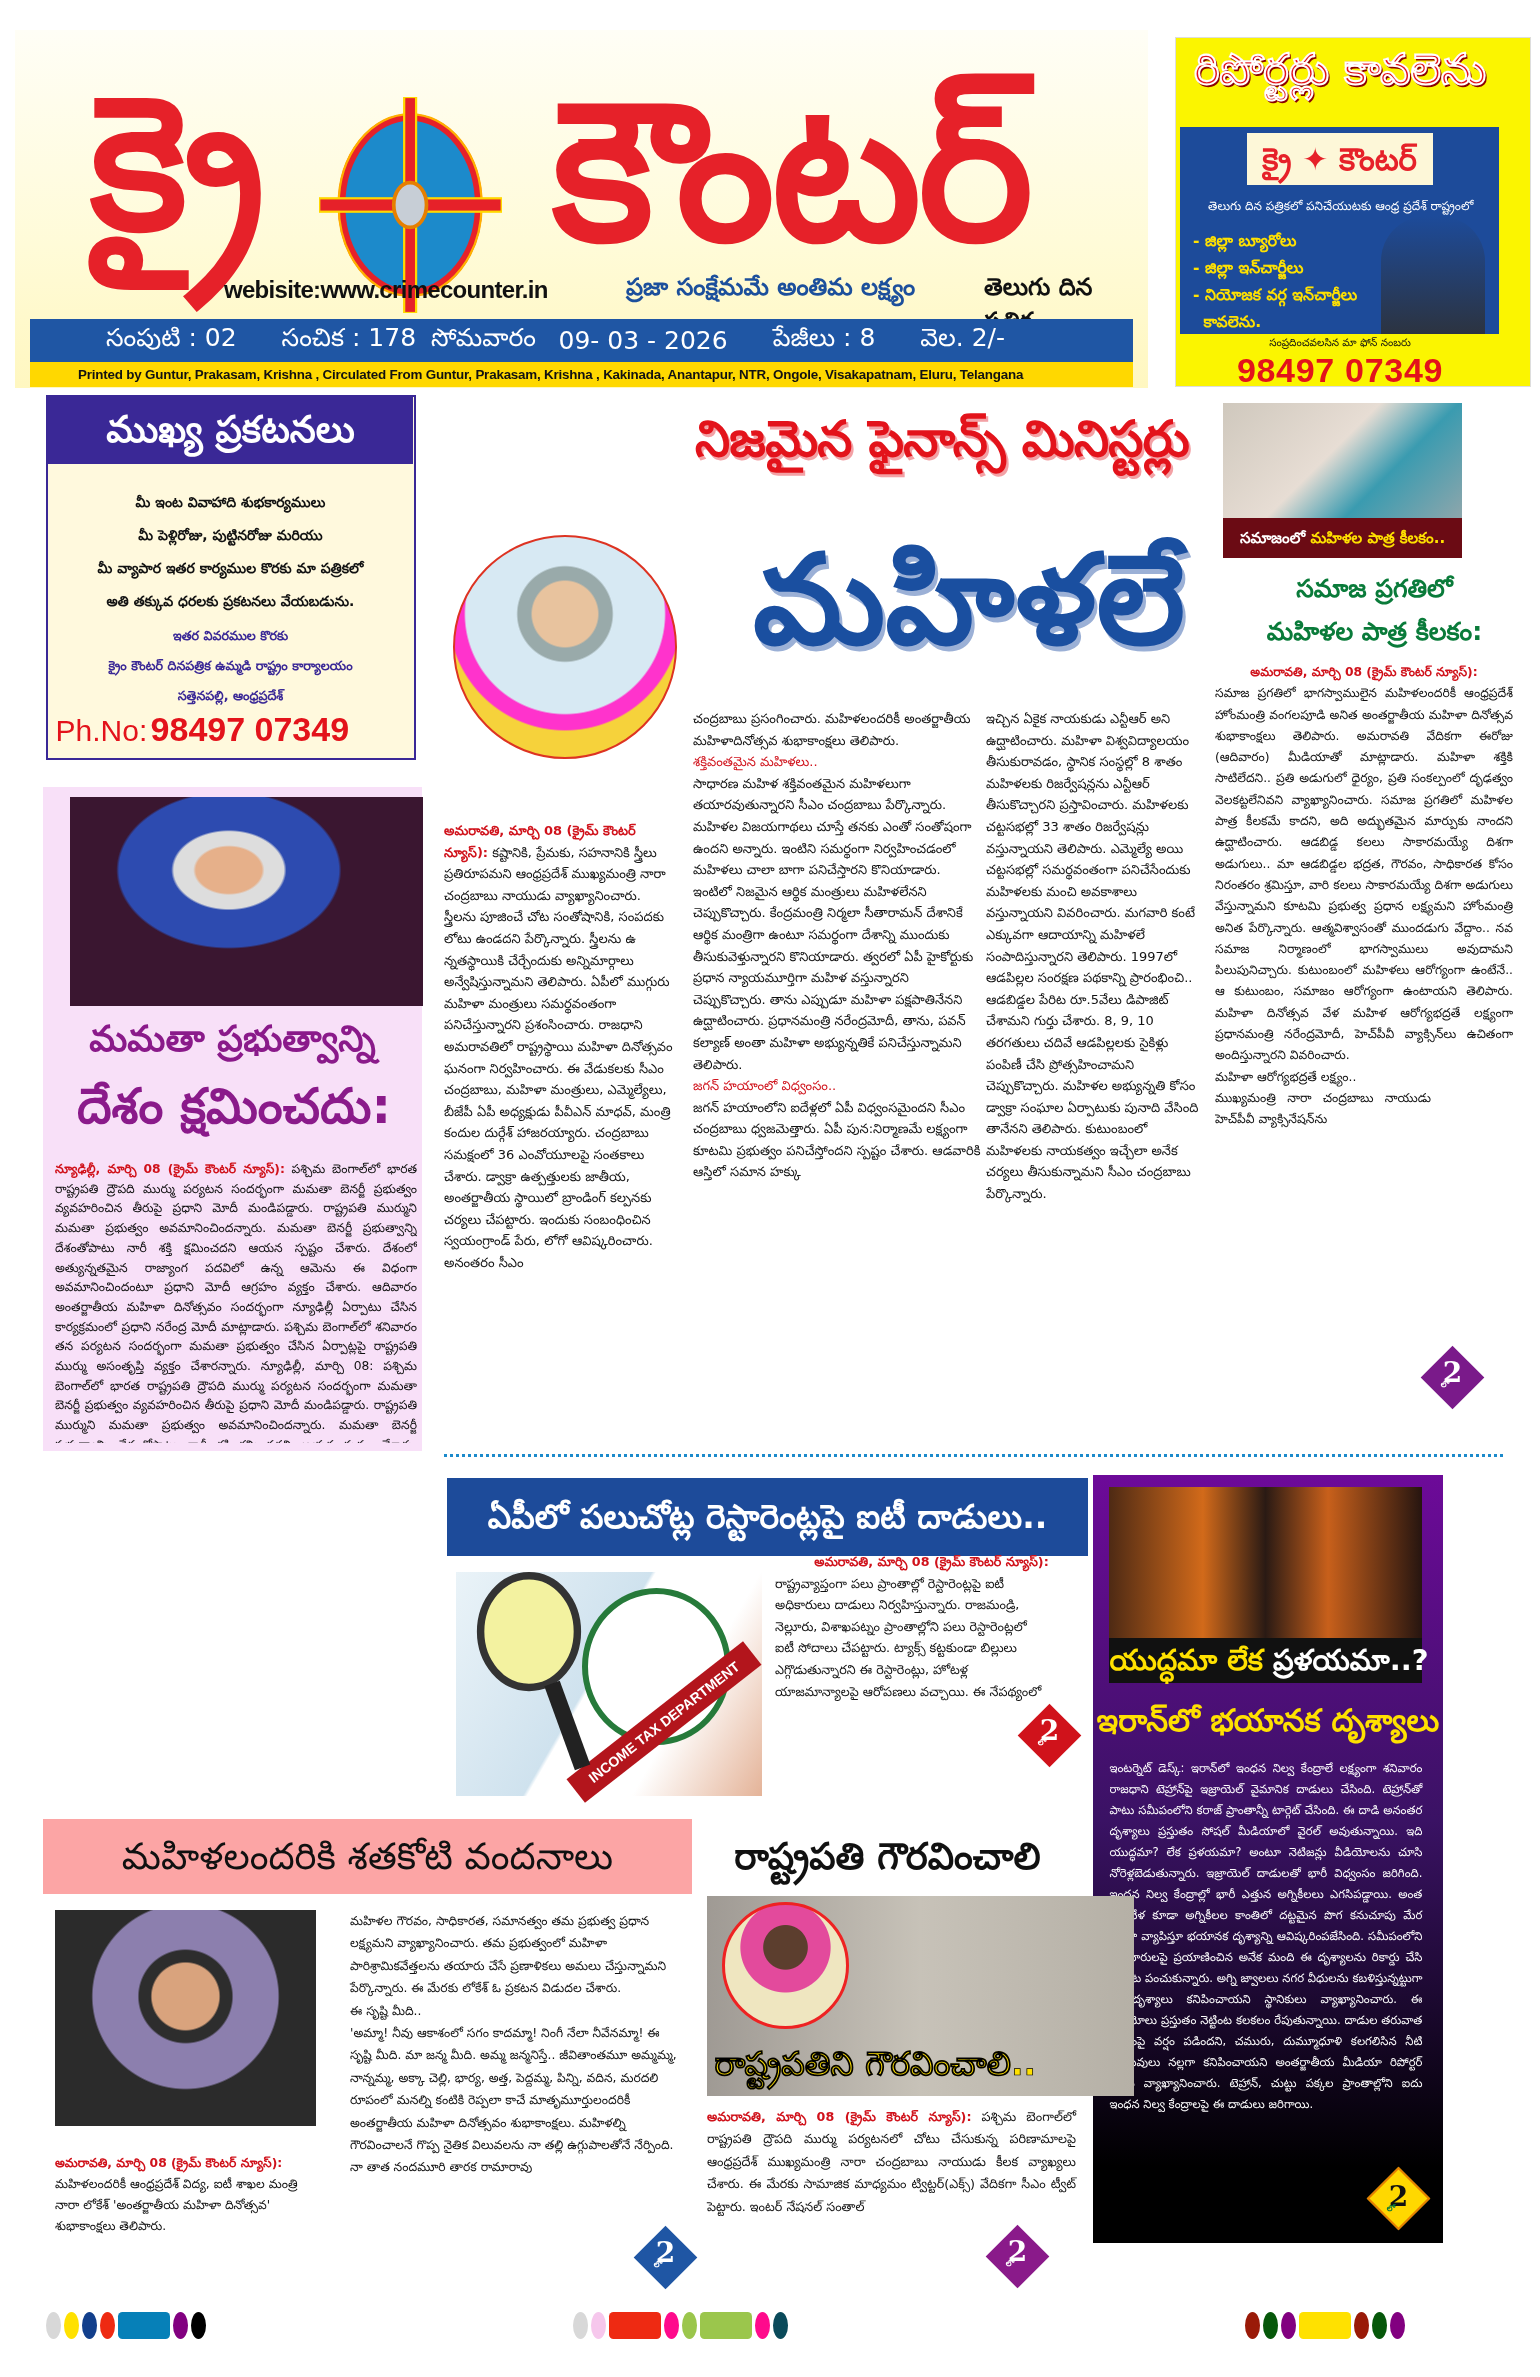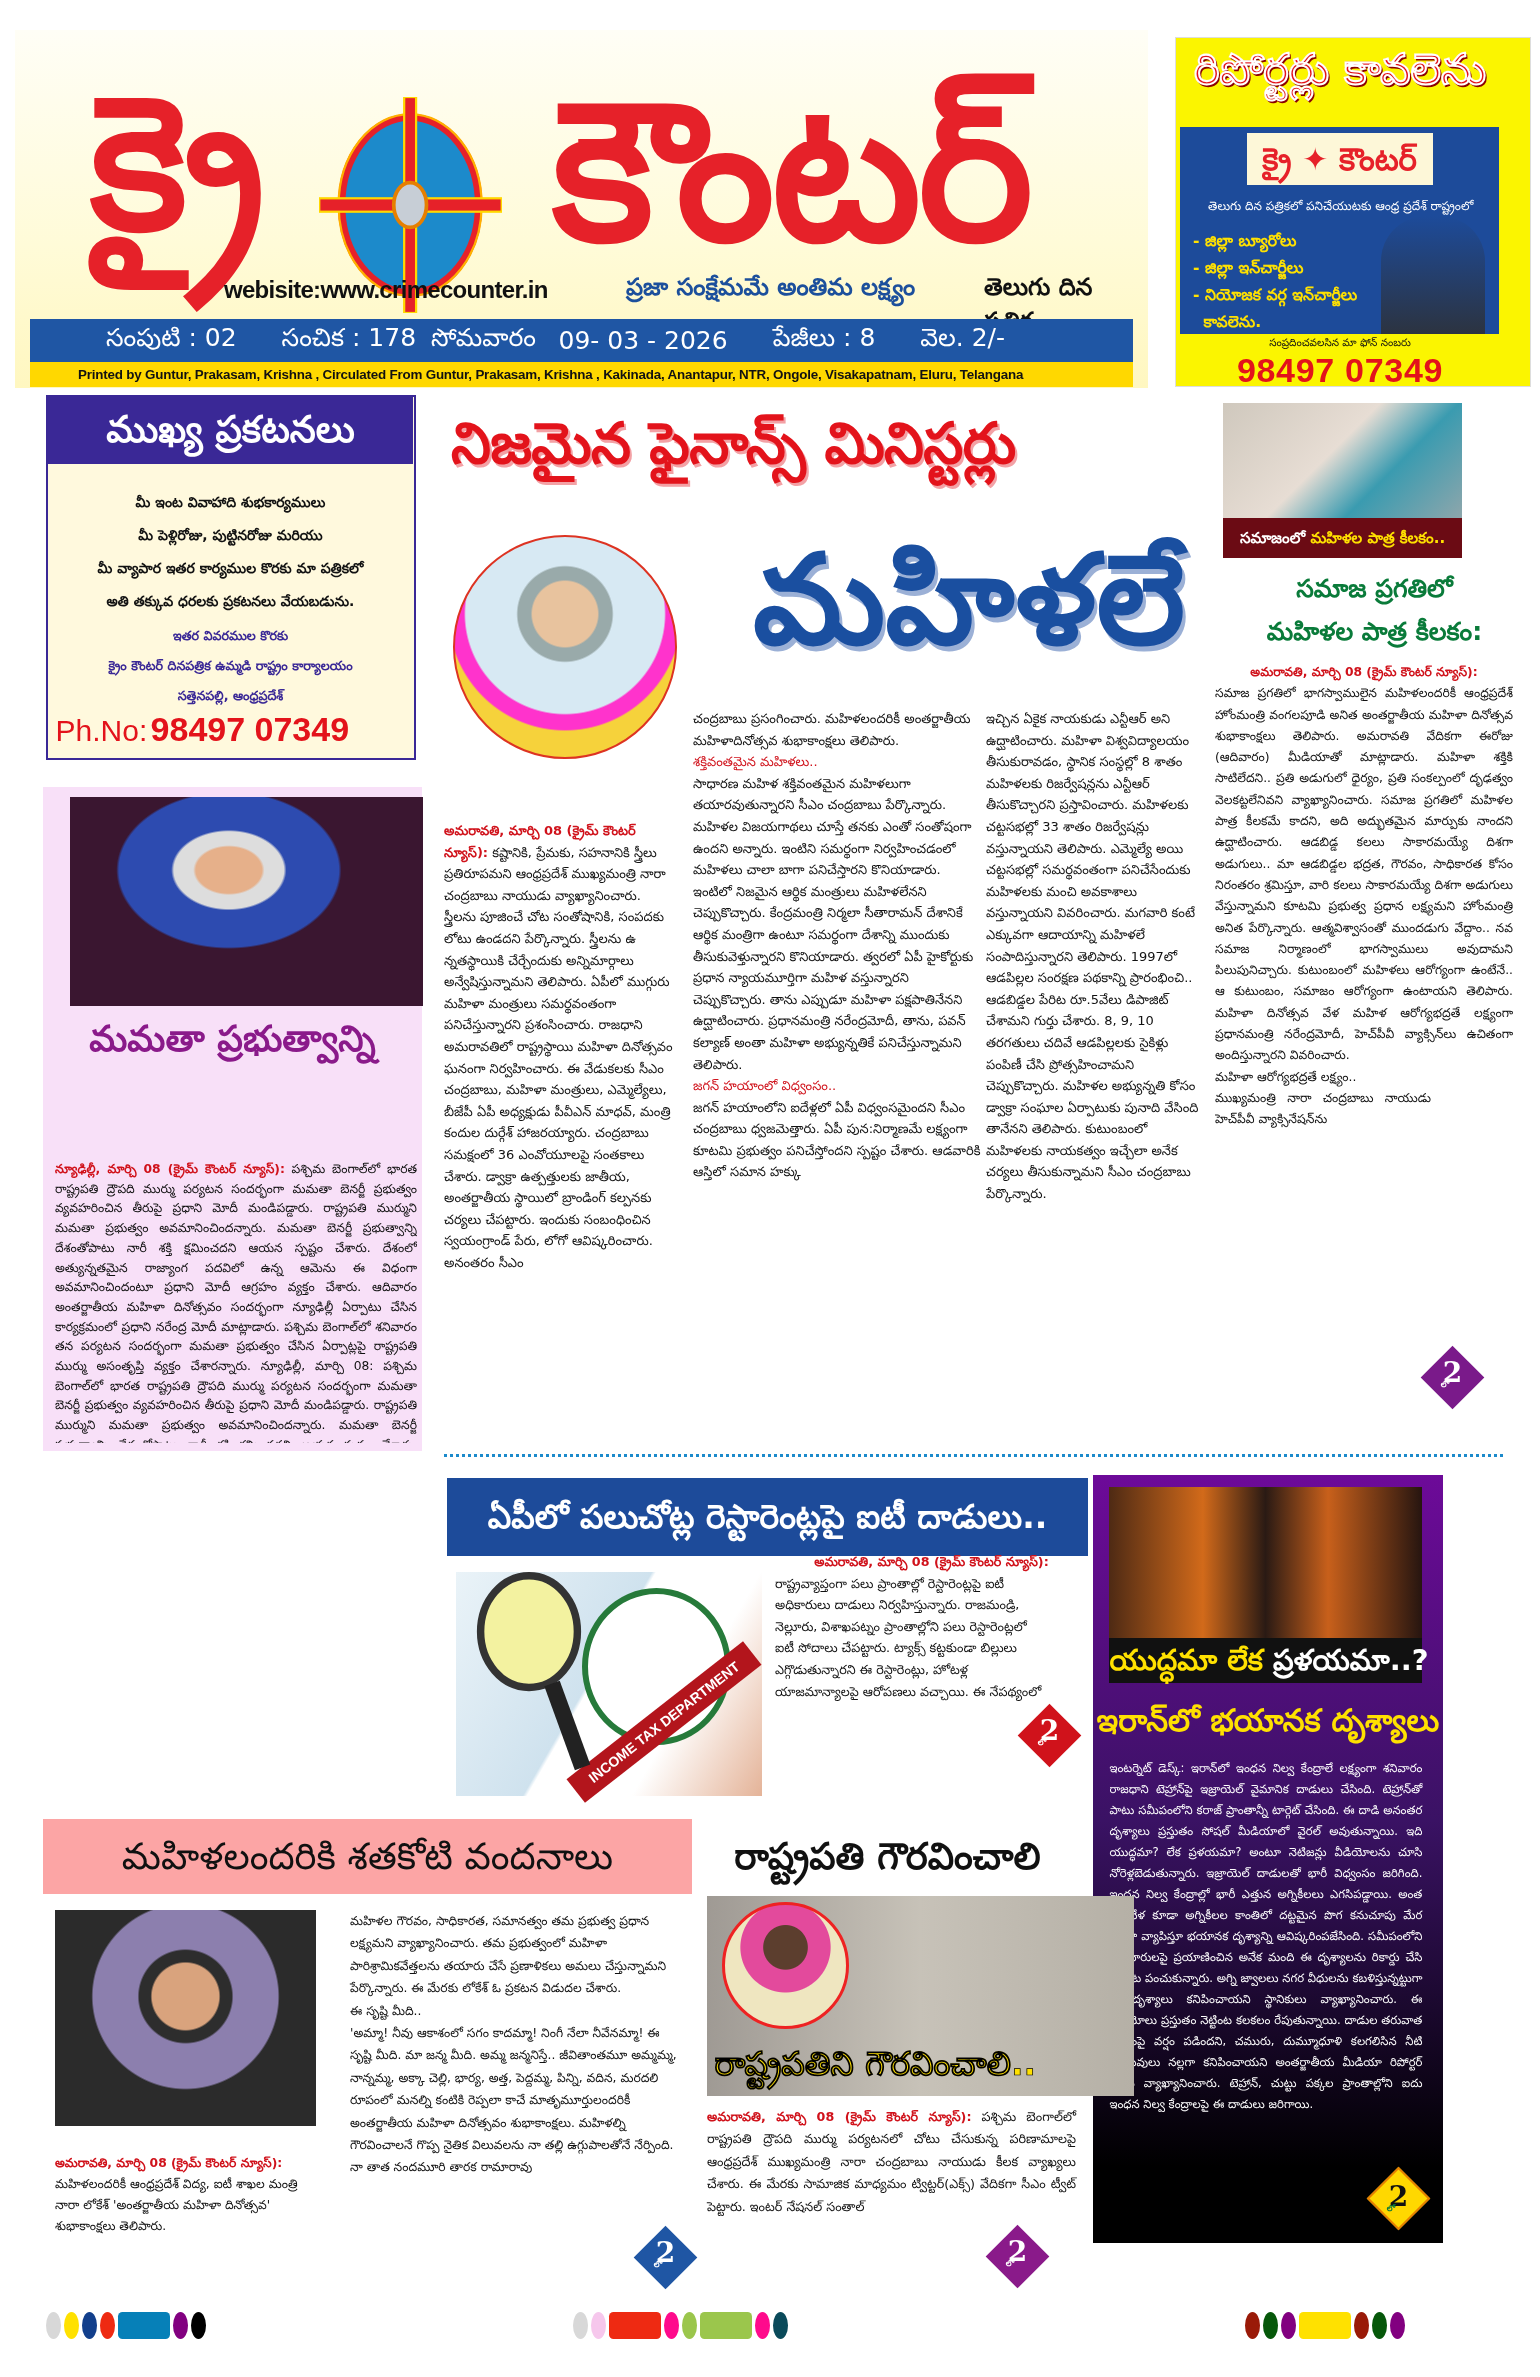--- a/index.html
+++ b/index.html
@@ -26,21 +26,21 @@
   #rep-person{left:201px;top:89px;width:104px;height:118px;background:linear-gradient(#1d4b9a,#2c3340);border-radius:45px 45px 0 0}
   #rep-contact{left:0;top:298px;width:328px;text-align:center;font-size:10.4px}
   #rep-phone{left:0;top:313px;width:328px;text-align:center;font-family:"Liberation Sans",sans-serif;font-weight:bold;font-size:34px;color:#e3131b;letter-spacing:0.7px}
   
   #ads-box{left:46px;top:395px;width:370px;height:365px;border:2.2px solid #3a2896;background:#fff9dd}
   #ads-head{left:0;top:0;width:365px;height:67px;background:#3a2896;color:#fff;font-size:37px;font-weight:bold;text-align:center;line-height:66px}
   #ads-lines{left:0;top:89px;width:365px;text-align:center;font-weight:bold;font-size:14px;line-height:33px}
   #ads-lines2{left:0;top:224px;width:365px;text-align:center;font-weight:bold;font-size:12.7px;line-height:30px;color:#3a2896}
   #ads-phone{left:7.5px;top:313px;width:358px;white-space:nowrap;font-family:"Liberation Sans",sans-serif;font-weight:bold;color:#e3131b}
   
-  #main-head1{left:451px;top:410px;width:738px;text-align:left;font-size:57px;font-weight:bold;color:#e3131b;text-shadow:2.2px 3px 0 #f3a1a5;letter-spacing:-0.7px;white-space:nowrap}
+  #main-head1{left:451px;top:410px;width:738px;text-align:right;font-size:50px;font-weight:bold;color:#e3131b;text-shadow:2.2px 3px 0 #f3a1a5;letter-spacing:-0.7px;white-space:nowrap}
   #main-photo{left:453px;top:535px;width:224px;height:224px;border-radius:50%;border:2.2px solid #d32;background:radial-gradient(circle at 50% 35%,#e8c39e 0 18%,#9aa 19% 26%,#d7e9f3 27% 55%,#f3c 56% 64%,#f6d23b 65% 80%,#e43 81%)}
   #main-head2{left:753px;top:537px;width:432px;text-align:center;font-size:125px;font-weight:bold;color:#1a4fa0;text-shadow:3px 4.5px 0 #9bb0d6;line-height:1}
   .col{position:absolute;font-size:13px;line-height:21.6px;color:#111}
   .dateline{color:#d0121b;font-weight:bold}
   .subhead{color:#d0121b}
   
   #woman-photo{left:1223px;top:403px;width:239px;height:155px;background:linear-gradient(135deg,#cfc8bd,#e7ddd4 40%,#3a9bb0 60%,#aaa);}
   #woman-cap{left:1223px;top:518px;width:239px;height:40px;background:#6b0b14;color:#fff;font-size:15px;font-weight:bold;text-align:center;line-height:40px}
   #woman-cap span{color:#ffe100}
   #woman-head{left:1208px;top:567px;width:333px;text-align:center;font-size:25px;color:#0a7b3a;font-weight:bold;line-height:43px}
@@ -184,20 +184,21 @@
   <div style="width:216px">ముఖ్యమంత్రి నారా చంద్రబాబు నాయుడు హెచ్‌పీవీ వ్యాక్సినేషన్‌ను</div>
 </div>
 <div class="marker" style="left:1430px;top:1355px;background:#7a1a8a">
   <span>2</span>
   <small>లో</small>
 </div>
 
 <div id="modi-box" class="abs">
   <div id="modi-photo" class="abs"></div>
   <div id="modi-head1" class="abs">మమతా ప్రభుత్వాన్ని</div>
+  <div id="modi-head2" class="abs">దేశం క్షమించదు:</div>
   <div id="modi-text" class="abs" style="height:283px;overflow:hidden">
     <span class="dateline">న్యూఢిల్లీ, మార్చి 08 (క్రైమ్ కౌంటర్ న్యూస్):</span>
     <span>పశ్చిమ బెంగాల్‌లో భారత రాష్ట్రపతి ద్రౌపది ముర్ము పర్యటన సందర్భంగా మమతా బెనర్జీ ప్రభుత్వం వ్యవహరించిన తీరుపై ప్రధాని మోదీ మండిపడ్డారు. రాష్ట్రపతి ముర్ముని మమతా ప్రభుత్వం అవమానించిందన్నారు. మమతా బెనర్జీ ప్రభుత్వాన్ని దేశంతోపాటు నారీ శక్తి క్షమించదని ఆయన స్పష్టం చేశారు. దేశంలో అత్యున్నతమైన రాజ్యాంగ పదవిలో ఉన్న ఆమెను ఈ విధంగా అవమానించిందంటూ ప్రధాని మోదీ ఆగ్రహం వ్యక్తం చేశారు. ఆదివారం అంతర్జాతీయ మహిళా దినోత్సవం సందర్భంగా న్యూఢిల్లీ ఏర్పాటు చేసిన కార్యక్రమంలో ప్రధాని నరేంద్ర మోదీ మాట్లాడారు. పశ్చిమ బెంగాల్‌లో శనివారం తన పర్యటన సందర్భంగా మమతా ప్రభుత్వం చేసిన ఏర్పాట్లపై రాష్ట్రపతి ముర్ము అసంతృప్తి వ్యక్తం చేశారన్నారు.</span>
     <span class="dateline" style="color:#111;font-weight:normal">న్యూఢిల్లీ, మార్చి 08:</span>
     <span>పశ్చిమ బెంగాల్‌లో భారత రాష్ట్రపతి ద్రౌపది ముర్ము పర్యటన సందర్భంగా మమతా బెనర్జీ ప్రభుత్వం వ్యవహరించిన తీరుపై ప్రధాని మోదీ మండిపడ్డారు. రాష్ట్రపతి ముర్ముని మమతా ప్రభుత్వం అవమానించిందన్నారు. మమతా బెనర్జీ ప్రభుత్వాన్ని దేశంతోపాటు నారీ శక్తి క్షమించదని ఆయన స్పష్టం చేశారు. దేశంలో అత్యున్నతమైన రాజ్యాంగ పదవిలో ఉన్న ఆమెను ఈ విధంగా అవమానించిందంటూ ప్రధాని మోదీ ఆగ్రహం వ్యక్తం చేశారు. ఆదివారం అంతర్జాతీయ మహిళా దినోత్సవం సందర్భంగా న్యూఢిల్లీ ఏర్పాటు చేసిన కార్యక్రమంలో ప్రధాని నరేంద్ర మోదీ మాట్లాడారు. పశ్చిమ బెంగాల్‌లో శనివారం తన పర్యటన సందర్భంగా మమతా ప్రభుత్వం చేసిన ఏర్పాట్లపై రాష్ట్రపతి ముర్ము అసంతృప్తి వ్యక్తం చేశారన్నారు.</span>
   </div>
 </div>
 
 <div id="dots" class="abs"></div>
 

